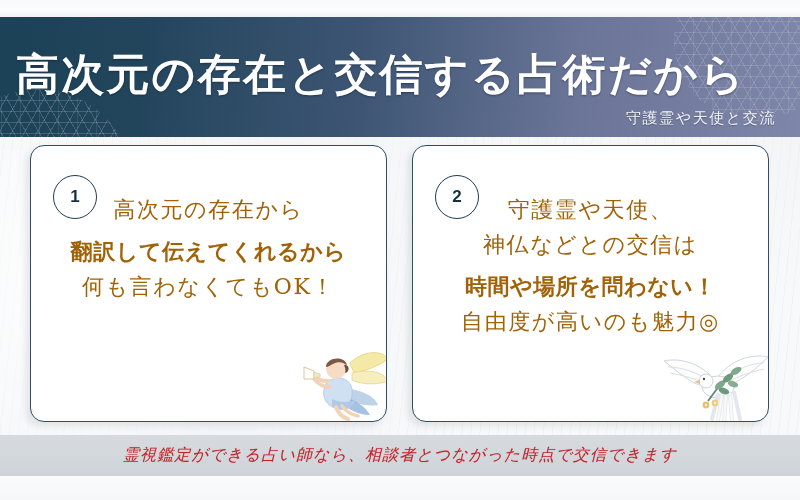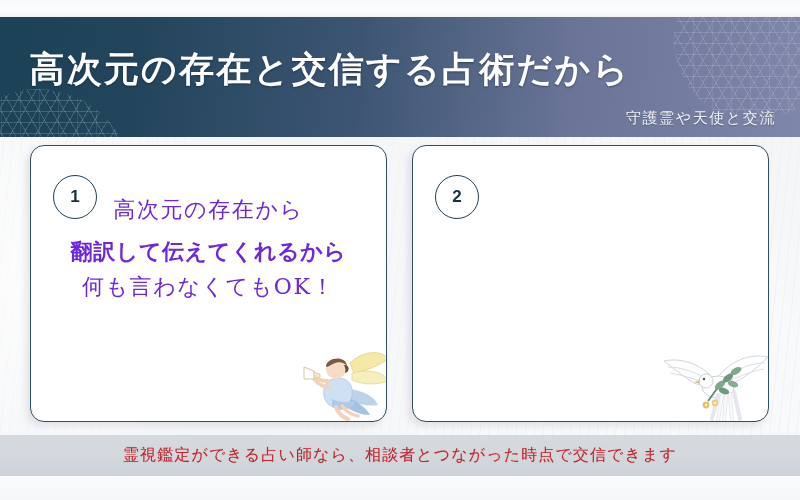--- a/index.html
+++ b/index.html
@@ -36,22 +36,22 @@
       repeating-linear-gradient(60deg, rgba(255,255,255,.30) 0 1px, rgba(255,255,255,0) 1px 11px),
       repeating-linear-gradient(-60deg, rgba(255,255,255,.30) 0 1px, rgba(255,255,255,0) 1px 11px),
       repeating-linear-gradient(0deg, rgba(255,255,255,.30) 0 1px, rgba(255,255,255,0) 1px 11px),
       repeating-linear-gradient(90deg, rgba(255,255,255,.18) 0 1px, rgba(255,255,255,0) 1px 19px);
     opacity:.55;
   }
   .asanoha-bl{left:-56px;top:72px;width:188px;height:188px;}
   .asanoha-tr{right:-34px;top:-56px;width:160px;height:160px;opacity:.45;}
 
   .header-title{
-    position:absolute;left:0;top:29px;width:660px;text-align:center;
-    color:#ffffff;font-size:35px;font-weight:700;letter-spacing:2.2px;
+    position:absolute;left:16px;top:29px;width:660px;text-align:center;
+    color:#ffffff;font-size:43px;font-weight:700;letter-spacing:2.2px;
     font-family:"DejaVu Serif","Liberation Serif",serif;
     text-shadow:0 1px 2px rgba(10,25,40,.45);
     white-space:nowrap;
   }
   .header-sub{
     position:absolute;right:24px;top:92px;
     color:#f2f3f8;font-size:15px;letter-spacing:1.6px;font-weight:400;
     font-family:"DejaVu Serif","Liberation Serif",serif;
     text-shadow:0 1px 1px rgba(10,25,40,.30);
     white-space:nowrap;
@@ -77,21 +77,21 @@
   .badge{
     position:absolute;left:22px;top:29px;width:42px;height:42px;border-radius:50%;
     border:1.7px solid #1f3d52;background:#ffffff;
     display:flex;align-items:center;justify-content:center;
     color:#16303f;font-size:17px;font-weight:700;
     font-family:"Liberation Sans",sans-serif;
     z-index:3;
   }
   .card-body{
     position:absolute;left:0;top:46px;width:355px;
-    text-align:center;color:#6d28d9;
+    text-align:center;color:#a16207;
     font-family:"DejaVu Serif","Liberation Serif",serif;
     font-size:22px;line-height:35px;letter-spacing:1.6px;
     z-index:2;
   }
   .card-body .ln{display:block;white-space:nowrap;}
   .card-body .bold{font-weight:700;letter-spacing:.6px;margin-top:7px;}
 
   
   .fairy{position:absolute;right:-6px;bottom:-4px;width:92px;height:80px;z-index:1;}
   
@@ -101,20 +101,21 @@
   .footer{
     position:absolute;left:0;top:435px;width:800px;height:41px;
     background:linear-gradient(180deg,#d6dade 0%,#d3d8dd 50%,#ced3d9 100%);
     display:flex;align-items:center;justify-content:center;
   }
   .footer-text{
     color:#c0252c;font-size:16px;letter-spacing:1.1px;font-weight:400;
     font-family:"DejaVu Serif","Liberation Serif",serif;
     white-space:nowrap;
     text-shadow:0 0 1px rgba(192,37,44,.25);
+    font-style:italic;
   }
   .footer-under{
     position:absolute;left:0;top:476px;width:800px;height:24px;
     background:linear-gradient(180deg,#fafbfc 0%,#f6f7f9 100%);
   }
 </style>
 </head>
 <body>
 
 <div class="stage">
@@ -160,20 +161,26 @@
         <path d="M26 22 C26 12 46 10 47 21 C44 17 38 16 33 19 C30 20 28 22 26 22 Z" fill="#7d5a44"></path>
         <path d="M44 20 C50 19 50 27 45 28 C46 25 45 22 44 20 Z" fill="#6d4c38"></path>
 
         <path d="M36 62 C38 68 42 72 48 74" stroke="#f2d3b8" stroke-width="4" fill="none" stroke-linecap="round"></path>
         <path d="M42 61 C46 66 52 70 58 71" stroke="#f2d3b8" stroke-width="3.6" fill="none" stroke-linecap="round"></path>
       </svg>
     </div>
 
     <div class="card card-2">
       <div class="badge">2</div>
+      <div class="card-body">
+        <span class="ln">守護霊や天使、</span>
+        <span class="ln">神仏などとの交信は</span>
+        <span class="ln bold">時間や場所を問わない！</span>
+        <span class="ln">自由度が高いのも魅力◎</span>
+      </div>
 
       <svg class="dove" viewBox="0 0 112 92">
 
         <path d="M54 40 C42 26 22 18 4 22 C14 30 24 38 34 44 C40 47 48 46 54 44 Z" fill="#fdfdfd" stroke="#cfd6db" stroke-width="1"></path>
         <path d="M50 42 C38 34 22 28 8 28" stroke="#d9dee2" stroke-width="1" fill="none"></path>
         <path d="M48 45 C36 40 22 36 10 34" stroke="#d9dee2" stroke-width="1" fill="none"></path>
 
         <path d="M58 38 C70 22 90 14 108 18 C98 28 86 38 74 44 C68 47 62 44 58 38 Z" fill="#ffffff" stroke="#cfd6db" stroke-width="1"></path>
         <path d="M62 40 C76 30 92 24 104 24" stroke="#d9dee2" stroke-width="1" fill="none"></path>
         <path d="M64 44 C78 38 92 32 104 30" stroke="#d9dee2" stroke-width="1" fill="none"></path>

